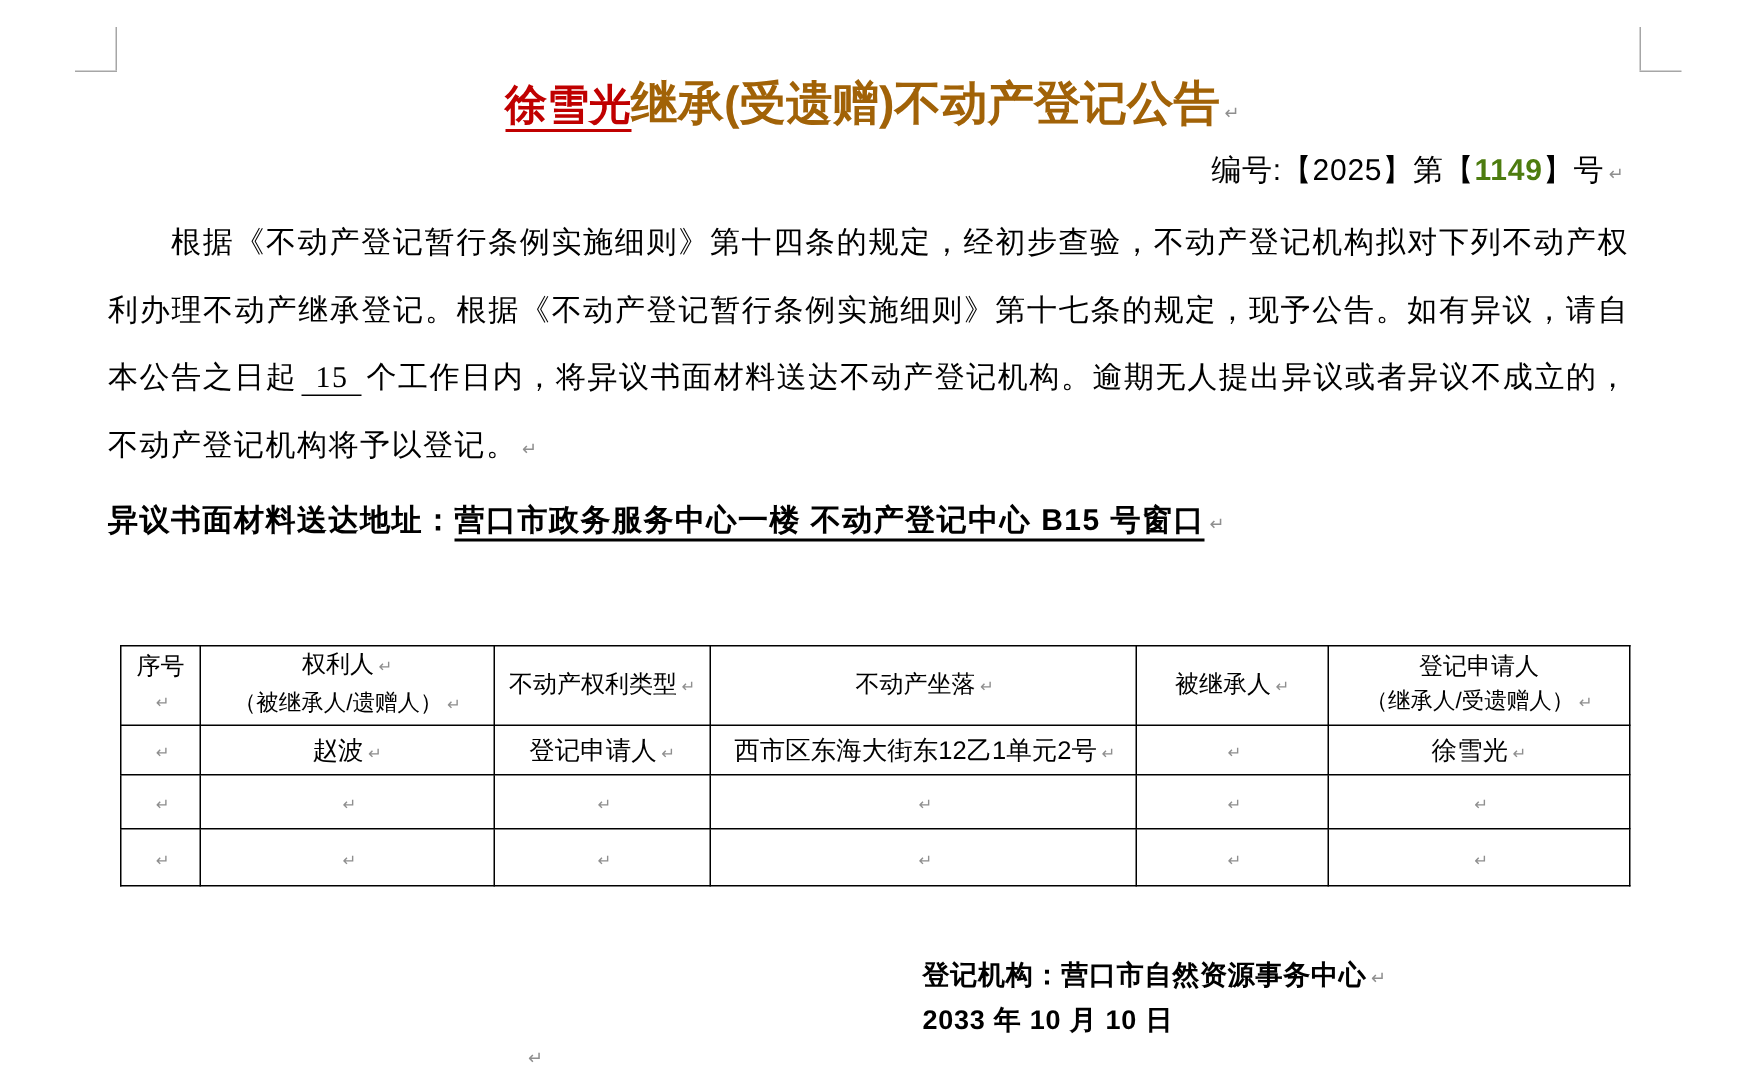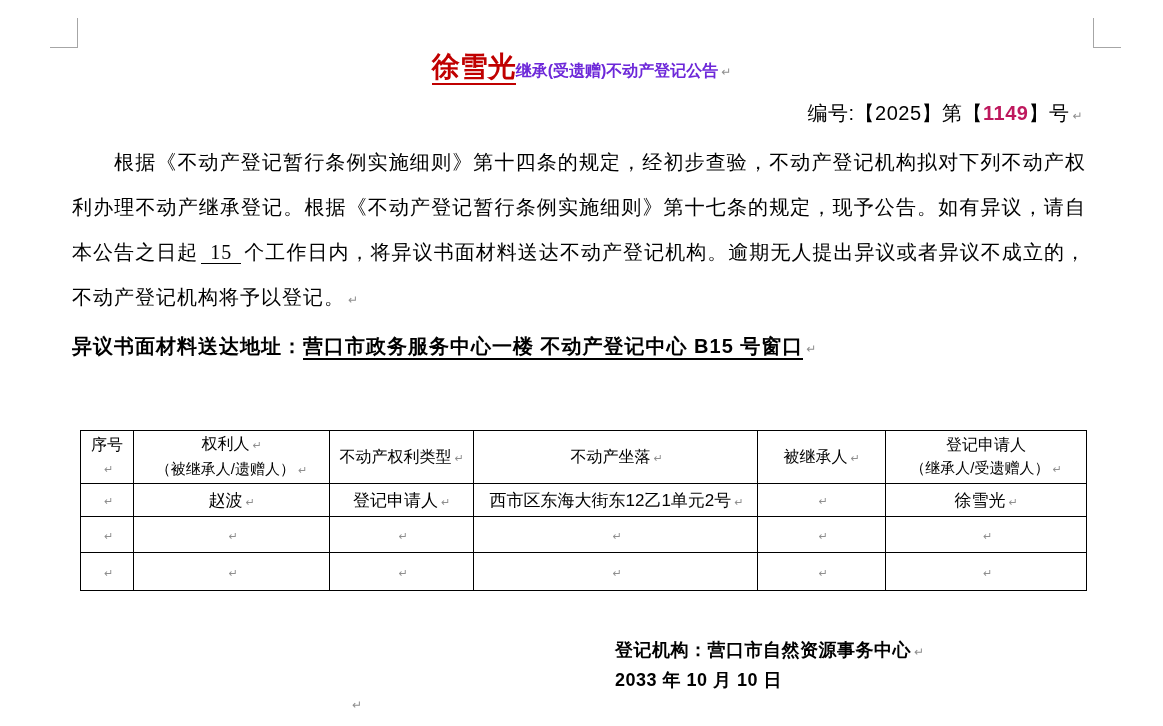--- a/index.html
+++ b/index.html
@@ -10,25 +10,25 @@
   
   .pm { color:#8f8f8f; font-size:12px; font-weight:400; margin-left:3px; vertical-align:baseline; }
   .pm-sm { font-size:11px; }
 
   
   .crop { position:absolute; background:#a6a6a6; }
 
   
   .title { position:absolute; top:48px; left:0; width:100%; text-align:center; font-weight:700; white-space:nowrap; }
   .title .name { font-size:28px; color:#c00000; border-bottom:2px solid #c00000; padding-bottom:1px; }
-  .title .rest { font-size:16px; color:#6d28d9; }
+  .title .rest { font-size:31px; color:#a16207; }
 
   
   .docno { position:absolute; top:100px; right:80px; font-size:20px; letter-spacing:0.5px; white-space:nowrap; }
-  .docno .num { color:#be185d; font-weight:700; }
+  .docno .num { color:#4d7c0f; font-weight:700; }
 
   
   .bodytext {
     position:absolute; top:140px; left:72px; width:1014px;
     font-size:20px; line-height:45px; letter-spacing:1px;
     text-align:justify; text-justify:inter-ideograph;font-family:Liberation Serif, serif;
   }
   .bodytext p { margin:0; text-indent:42px; }
   .u-days { border-bottom:1px solid #000; padding:0 9px; margin:0 3px; }
 

